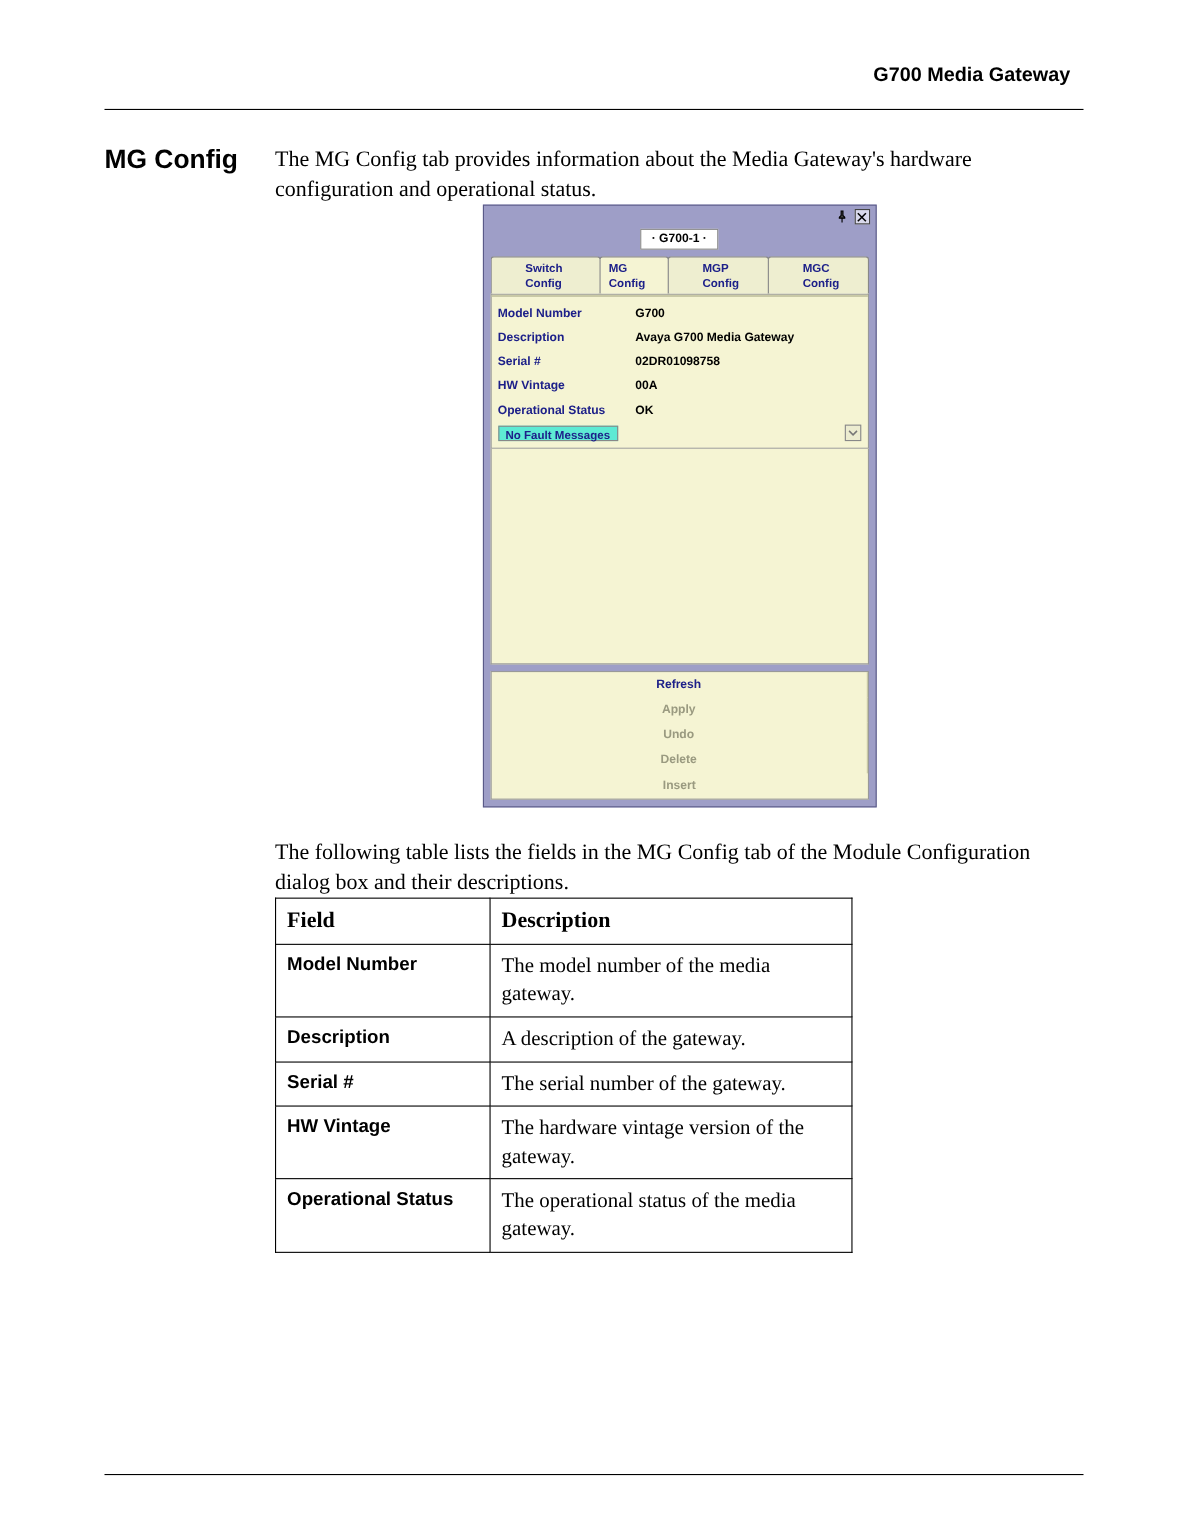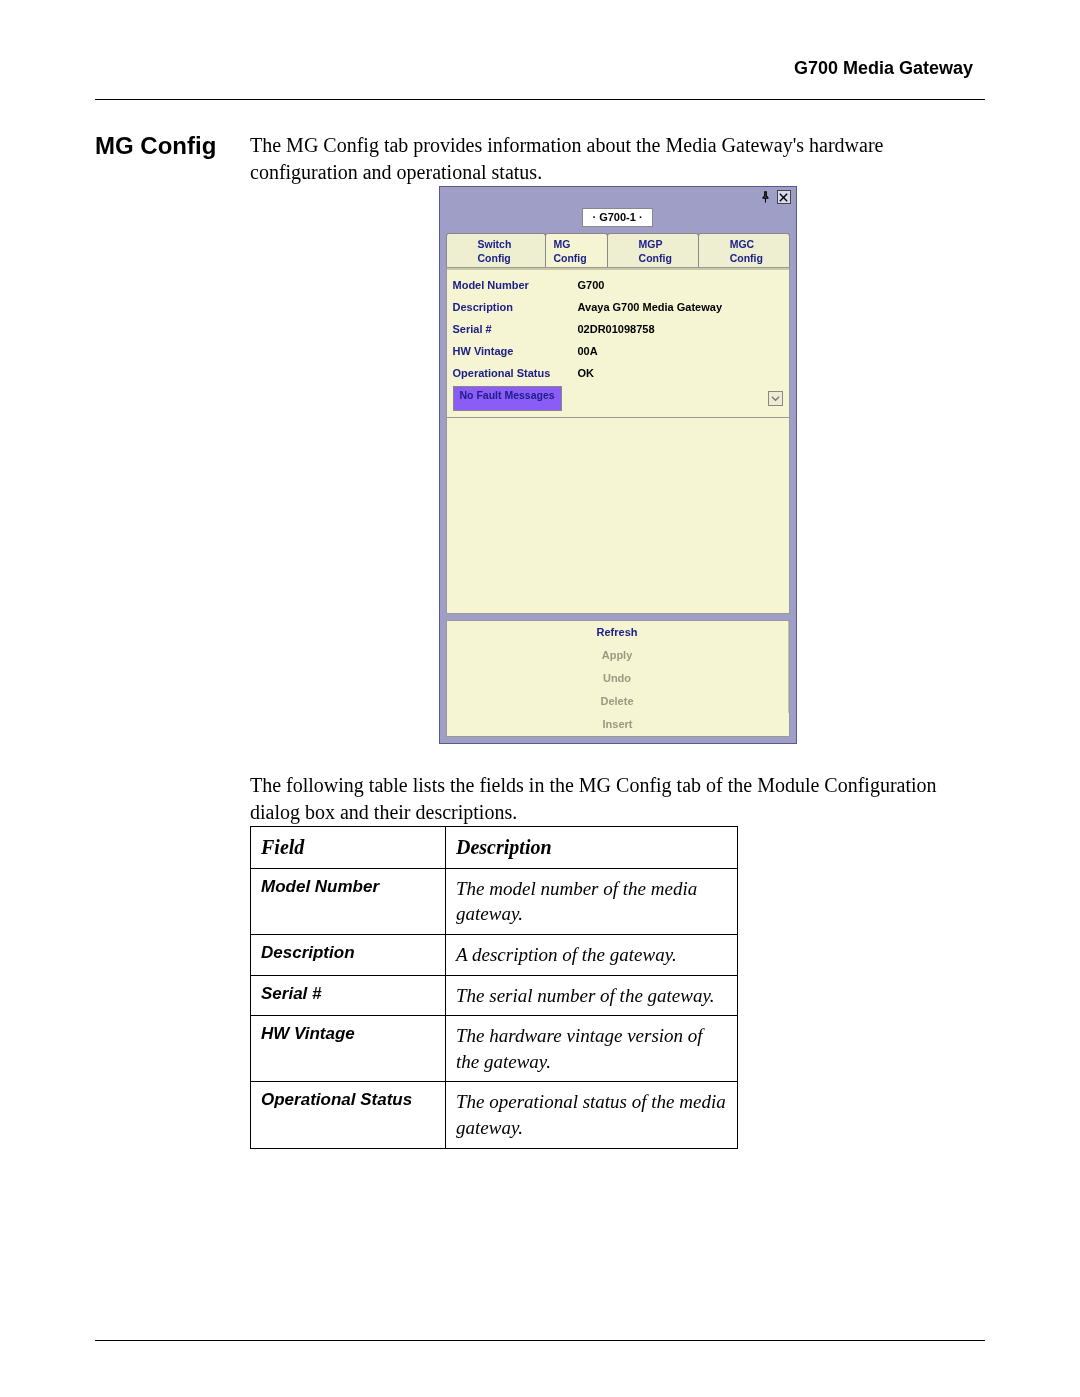--- a/index.html
+++ b/index.html
@@ -142,26 +142,26 @@
     font-size: 11px;
   }
   .fault-row {
     display: flex;
     align-items: center;
     padding: 3px 6px 6px 6px;
     gap: 6px;
   }
   .fault-box {
     border: 1px solid #888;
-    background: #8b5cf6;
+    background: #5eead4;
     padding: 1px 6px;
     font-size: 10.5px;
     font-weight: bold;
     color: #1d2089;
-    height: 25px;
+    height: 14px;
     line-height: 14px;
   }
   .fault-expand {
     margin-left: auto;
     width: 15px;
     height: 15px;
     border: 1px solid #888;
     background: #ececd0;
     display: flex;
     align-items: center;
@@ -202,24 +202,23 @@
     text-align: center;
     font-family: Arial, Helvetica, sans-serif;
     font-style: italic;
     font-weight: bold;
     font-size: 17px;
     margin-top: 36px;
     margin-bottom: 10px;
   }
   .param-table {
     border-collapse: collapse;
-    width: 488px;
+    width: 525px;
     margin-left: 0;
     font-size: 19px;
-    font-style: italic;
   }
   .param-table th, .param-table td {
     border: 1.5px solid #000;
     padding: 7px 10px;
     text-align: left;
     vertical-align: top;
   }
   .param-table th {
     font-family: Georgia, serif;
     font-weight: bold;

